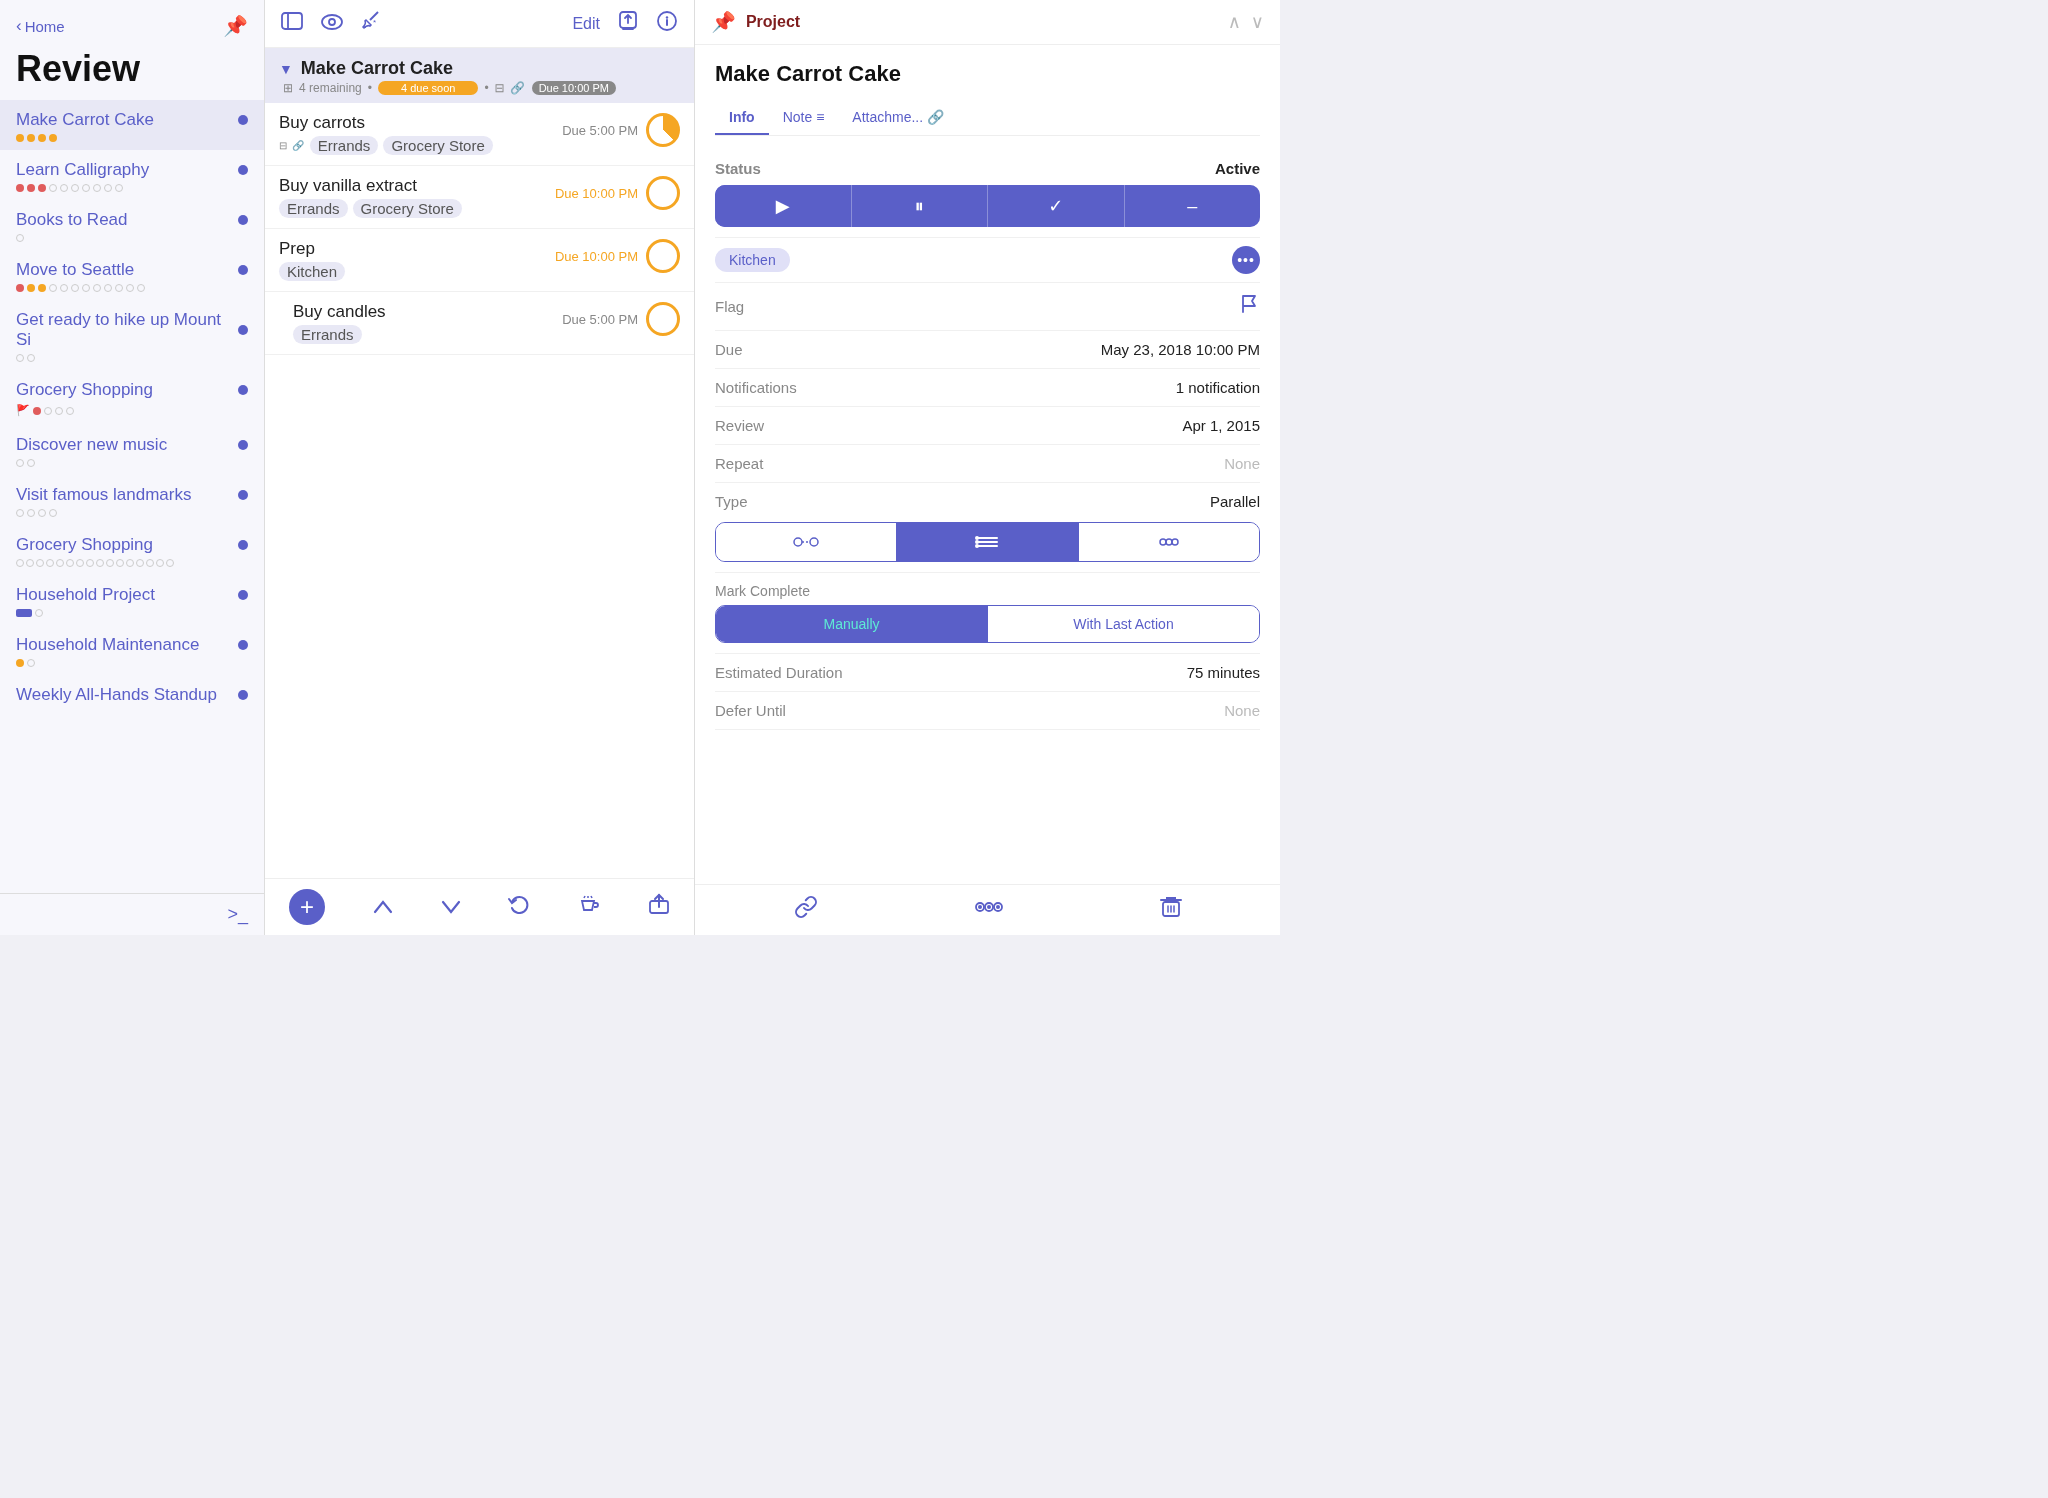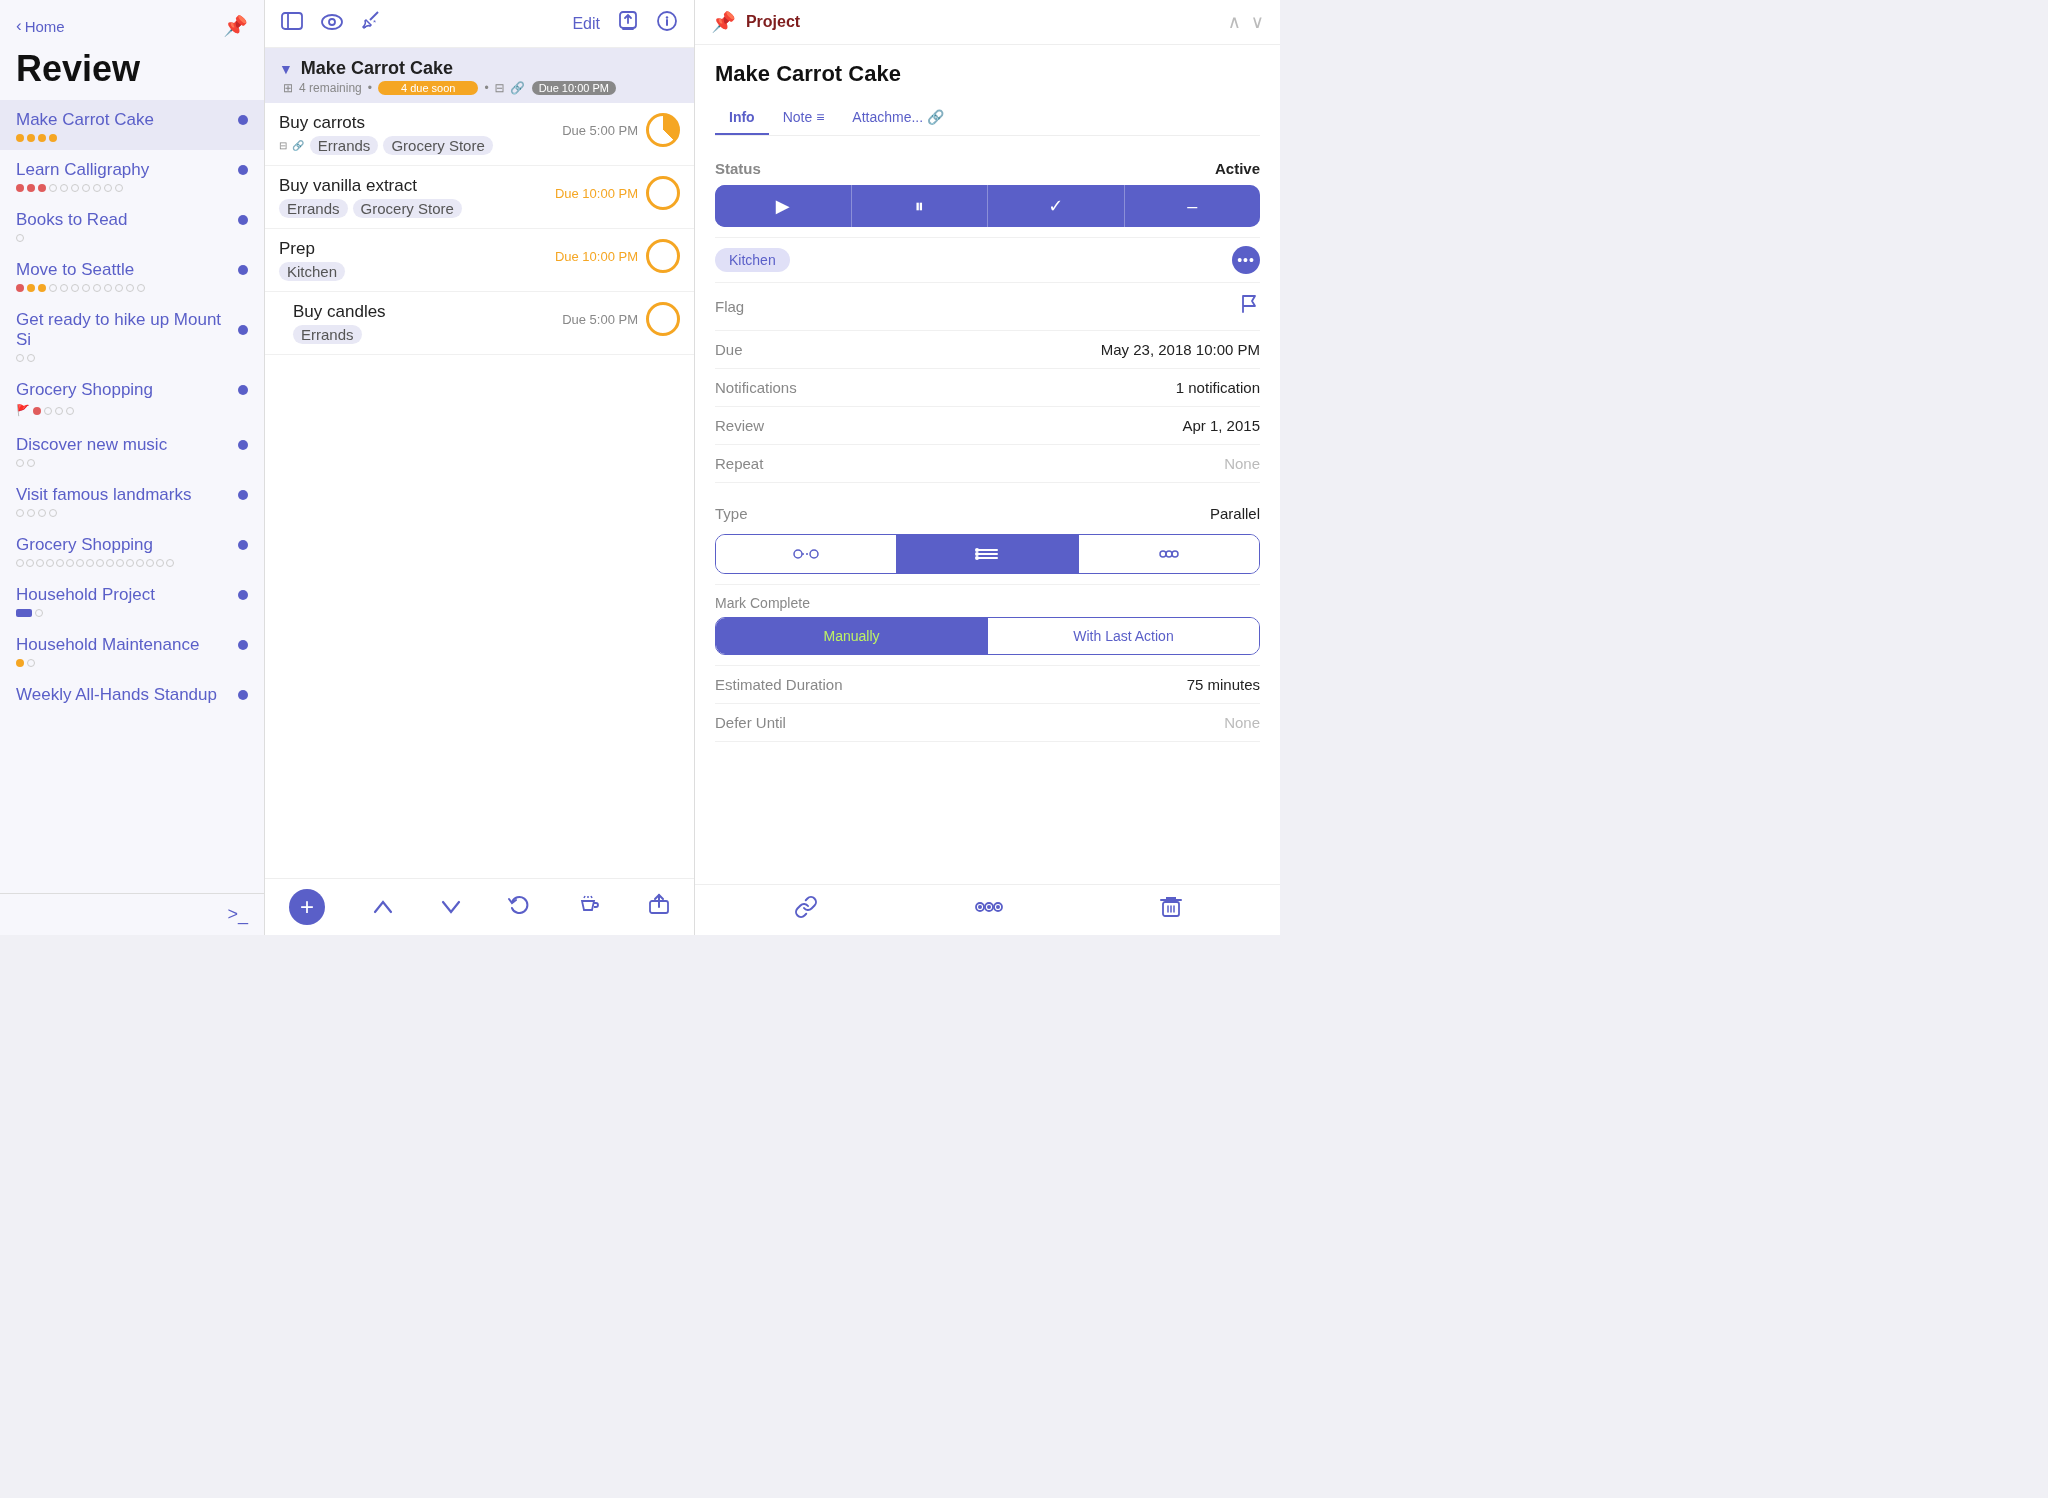--- a/index.html
+++ b/index.html
@@ -490,21 +490,21 @@
       flex: 1;
       padding: 10px 0;
       text-align: center;
       cursor: pointer;
       font-size: 14px;
       color: #5a5fc8;
       background: #fff;
     }
     .mark-btn.active {
       background: #5a5fc8;
-      color: #bef264;
+      color: #5eead4;
     }
     .mark-btn-divider {
       width: 1px;
       background: #5a5fc8;
     }
     
     .right-footer {
       padding: 10px 20px;
       border-top: 1px solid #eee;
       display: flex;
@@ -944,21 +944,21 @@
       <span class="detail-label">Review</span>
       <span class="detail-value">Apr 1, 2015</span>
     </div>
 
     <div class="detail-row">
       <span class="detail-label">Repeat</span>
       <span class="detail-value" style="color:#bbb;">None</span>
     </div>
 
     <div class="type-section">
-      <div class="detail-row" style="border:none;padding:0 0 6px 0;margin-top:12px;">
+      <div class="detail-row" style="border:none;padding:0 0 6px 0;">
         <span class="detail-label">Type</span>
         <span class="detail-value">Parallel</span>
       </div>
       <div class="type-btns">
 
         <div class="type-btn">
           <svg width="28" height="18" viewBox="0 0 28 18" fill="none">
             <circle cx="6" cy="9" r="4" stroke="#5a5fc8" stroke-width="1.5"></circle>
             <circle cx="22" cy="9" r="4" stroke="#5a5fc8" stroke-width="1.5"></circle>
             <line x1="10" y1="9" x2="18" y2="9" stroke="#5a5fc8" stroke-width="1.5" stroke-dasharray="2,2"></line>

